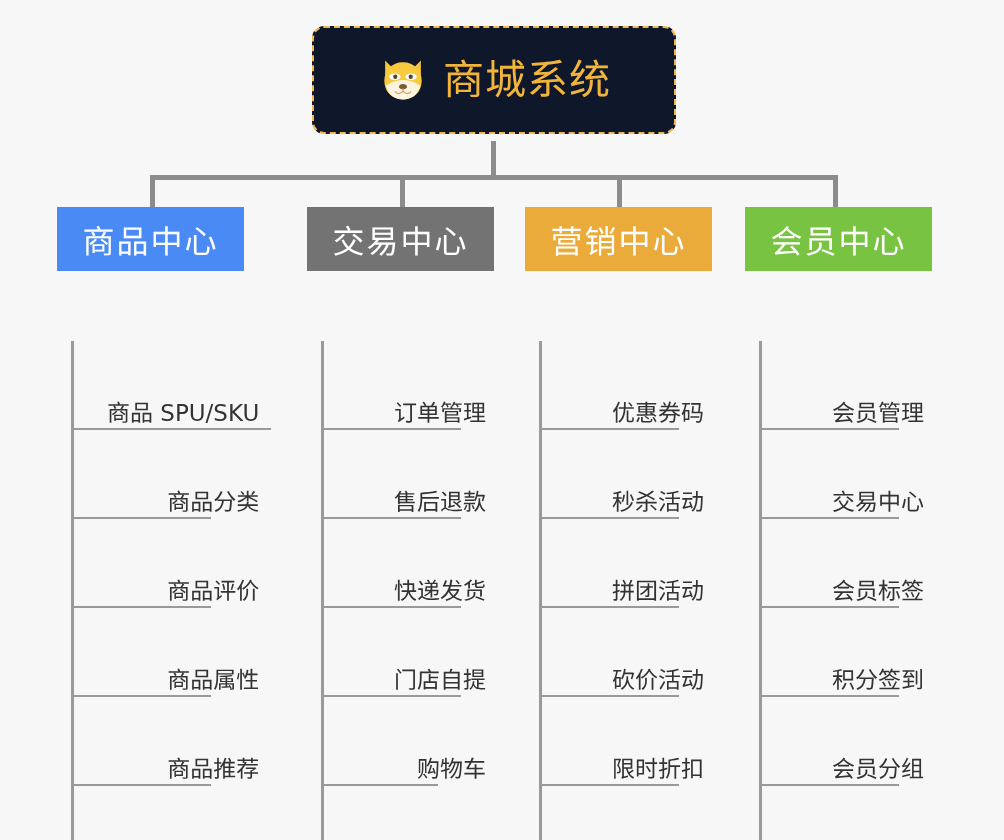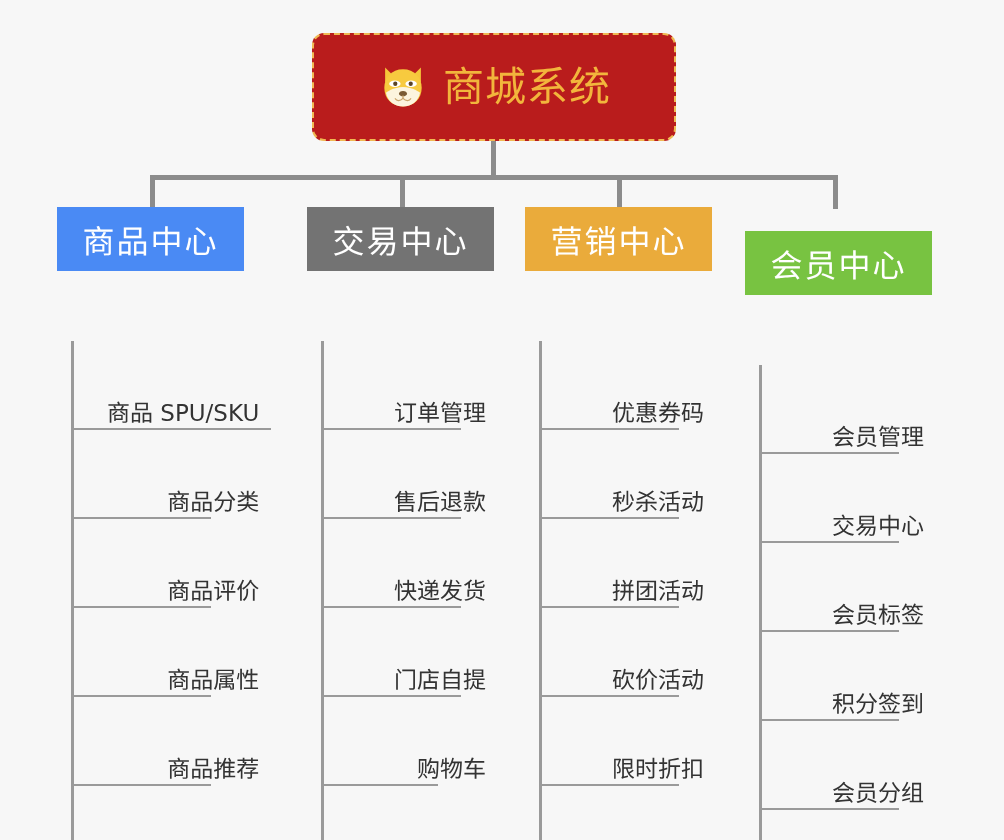--- a/index.html
+++ b/index.html
@@ -19,25 +19,25 @@
   #diagram {
     position: relative;
     width: 1004px;
     height: 840px;
   }
 
   
   .root-node {
     position: absolute;
     left: 312px;
-    top: 33px;
+    top: 26px;
     width: 364px;
     height: 108px;
     box-sizing: border-box;
-    background: #b91c1c;
+    background: #0f172a;
     border: 2px dashed #f0b952;
     border-radius: 12px;
     display: flex;
     align-items: center;
     justify-content: center;
     gap: 14px;
   }
   .root-icon {
     width: 52px;
     height: 52px;
@@ -262,21 +262,21 @@
         <span class="leaf-underline" style="width: 137px;"></span>
       </div>
       <div class="leaf-item">
         
         
       </div>
     </div>
   </div>
 
   <div class="column col-3">
-    <div class="cat-header" style="background: rgb(120, 195, 65); margin-top: 24px;">
+    <div class="cat-header" style="background: rgb(120, 195, 65);">
       <span>会员中心</span>
     </div>
     <div class="leaf-list">
       <div class="leaf-item">
         <span class="leaf-label">会员管理</span>
         <span class="leaf-underline" style="width: 137px;"></span>
       </div>
       <div class="leaf-item">
         <span class="leaf-label">交易中心</span>
         <span class="leaf-underline" style="width: 137px;"></span>

